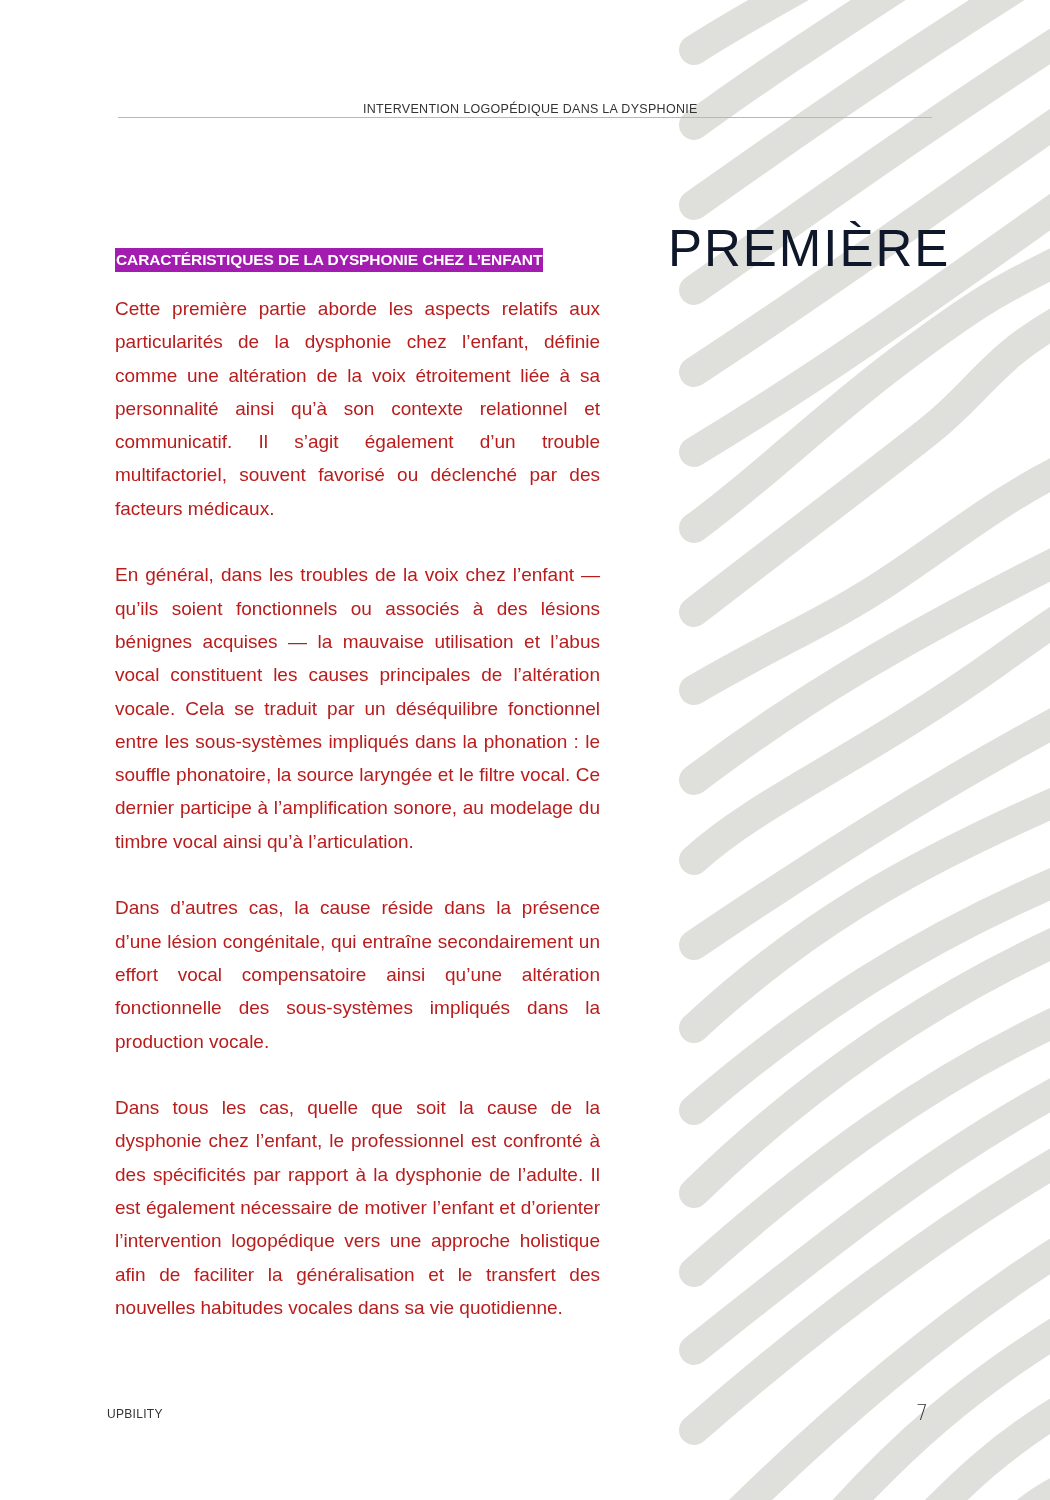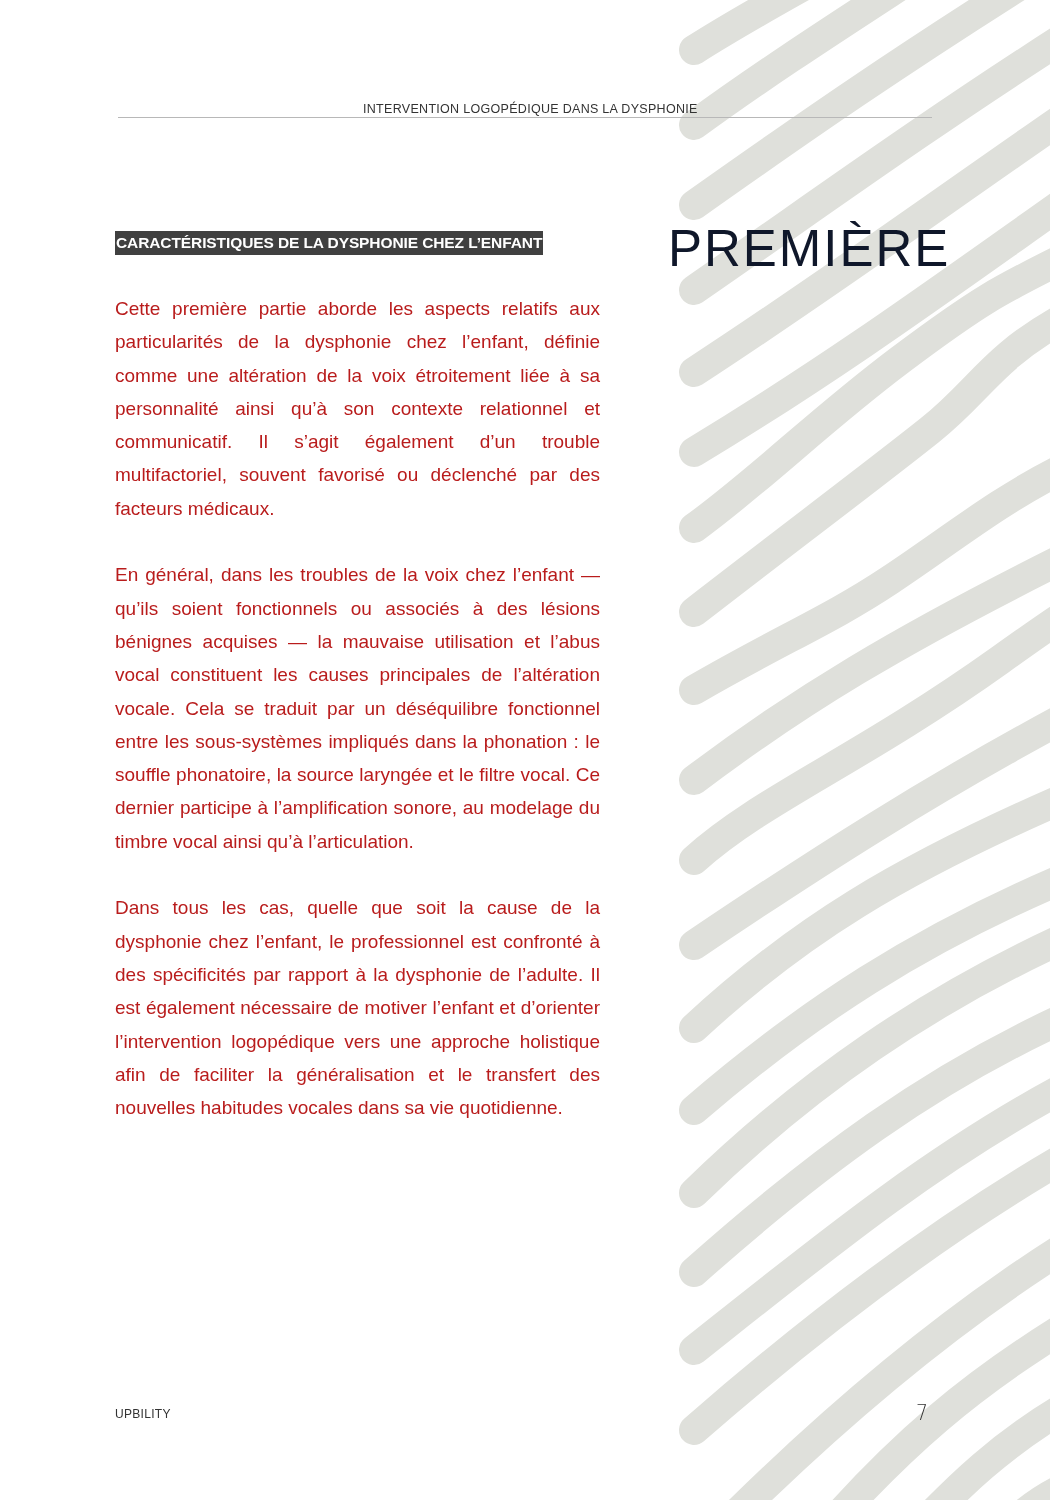--- a/index.html
+++ b/index.html
@@ -38,23 +38,23 @@
       position: absolute;
       top: 117px;
       left: 118px;
       width: 814px;
       height: 0;
       border-top: 1.5px solid #b8b8b8;
       z-index: 2;
     }
     .section-tag {
       position: absolute;
-      top: 231px;
+      top: 248px;
       left: 115px;
-      background: #404040;
+      background: #a21caf;
       color: #ffffff;
       font-weight: bold;
       font-size: 15.5px;
       line-height: 24px;
       padding: 0 1px;
       white-space: nowrap;
       letter-spacing: -0.1px;
       z-index: 2;
     }
     .part-title {
@@ -78,21 +78,21 @@
       text-align: justify;
       color: #b91c1c;
       z-index: 2;
     }
     .body-text p {
       margin: 0 0 33.3px 0;
     }
     .footer-brand {
       position: absolute;
       top: 1407px;
-      left: 115px;
+      left: 107px;
       font-size: 12px;
       color: #333333;
       letter-spacing: 0.3px;
       z-index: 2;
     }
     .page-number {
       position: absolute;
       top: 1400px;
       left: 915px;
       font-size: 22px;
@@ -138,17 +138,18 @@
 
 <div class="section-tag">CARACTÉRISTIQUES DE LA DYSPHONIE CHEZ L’ENFANT</div>
 
 <div class="part-title">
   <div>PREMIÈRE</div>
 </div>
 
 <div class="body-text">
   <p>Cette première partie aborde les aspects relatifs aux particularités de la dysphonie chez l’enfant, définie comme une altération de la voix étroitement liée à sa personnalité ainsi qu’à son contexte relationnel et communicatif. Il s’agit également d’un trouble multifactoriel, souvent favorisé ou déclenché par des facteurs médicaux.</p>
   <p>En général, dans les troubles de la voix chez l’enfant — qu’ils soient fonctionnels ou associés à des lésions bénignes acquises — la mauvaise utilisation et l’abus vocal constituent les causes principales de l’altération vocale. Cela se traduit par un déséquilibre fonctionnel entre les sous-systèmes impliqués dans la phonation : le souffle phonatoire, la source laryngée et le filtre vocal. Ce dernier participe à l’amplification sonore, au modelage du timbre vocal ainsi qu’à l’articulation.</p>
+  <p>Dans d’autres cas, la cause réside dans la présence d’une lésion congénitale, qui entraîne secondairement un effort vocal compensatoire ainsi qu’une altération fonctionnelle des sous-systèmes impliqués dans la production vocale.</p>
   <p>Dans tous les cas, quelle que soit la cause de la dysphonie chez l’enfant, le professionnel est confronté à des spécificités par rapport à la dysphonie de l’adulte. Il est également nécessaire de motiver l’enfant et d’orienter l’intervention logopédique vers une approche holistique afin de faciliter la généralisation et le transfert des nouvelles habitudes vocales dans sa vie quotidienne.</p>
 </div>
 
 <div class="footer-brand">UPBILITY</div>
 <div class="page-number">7</div>
 
 </body></html>

